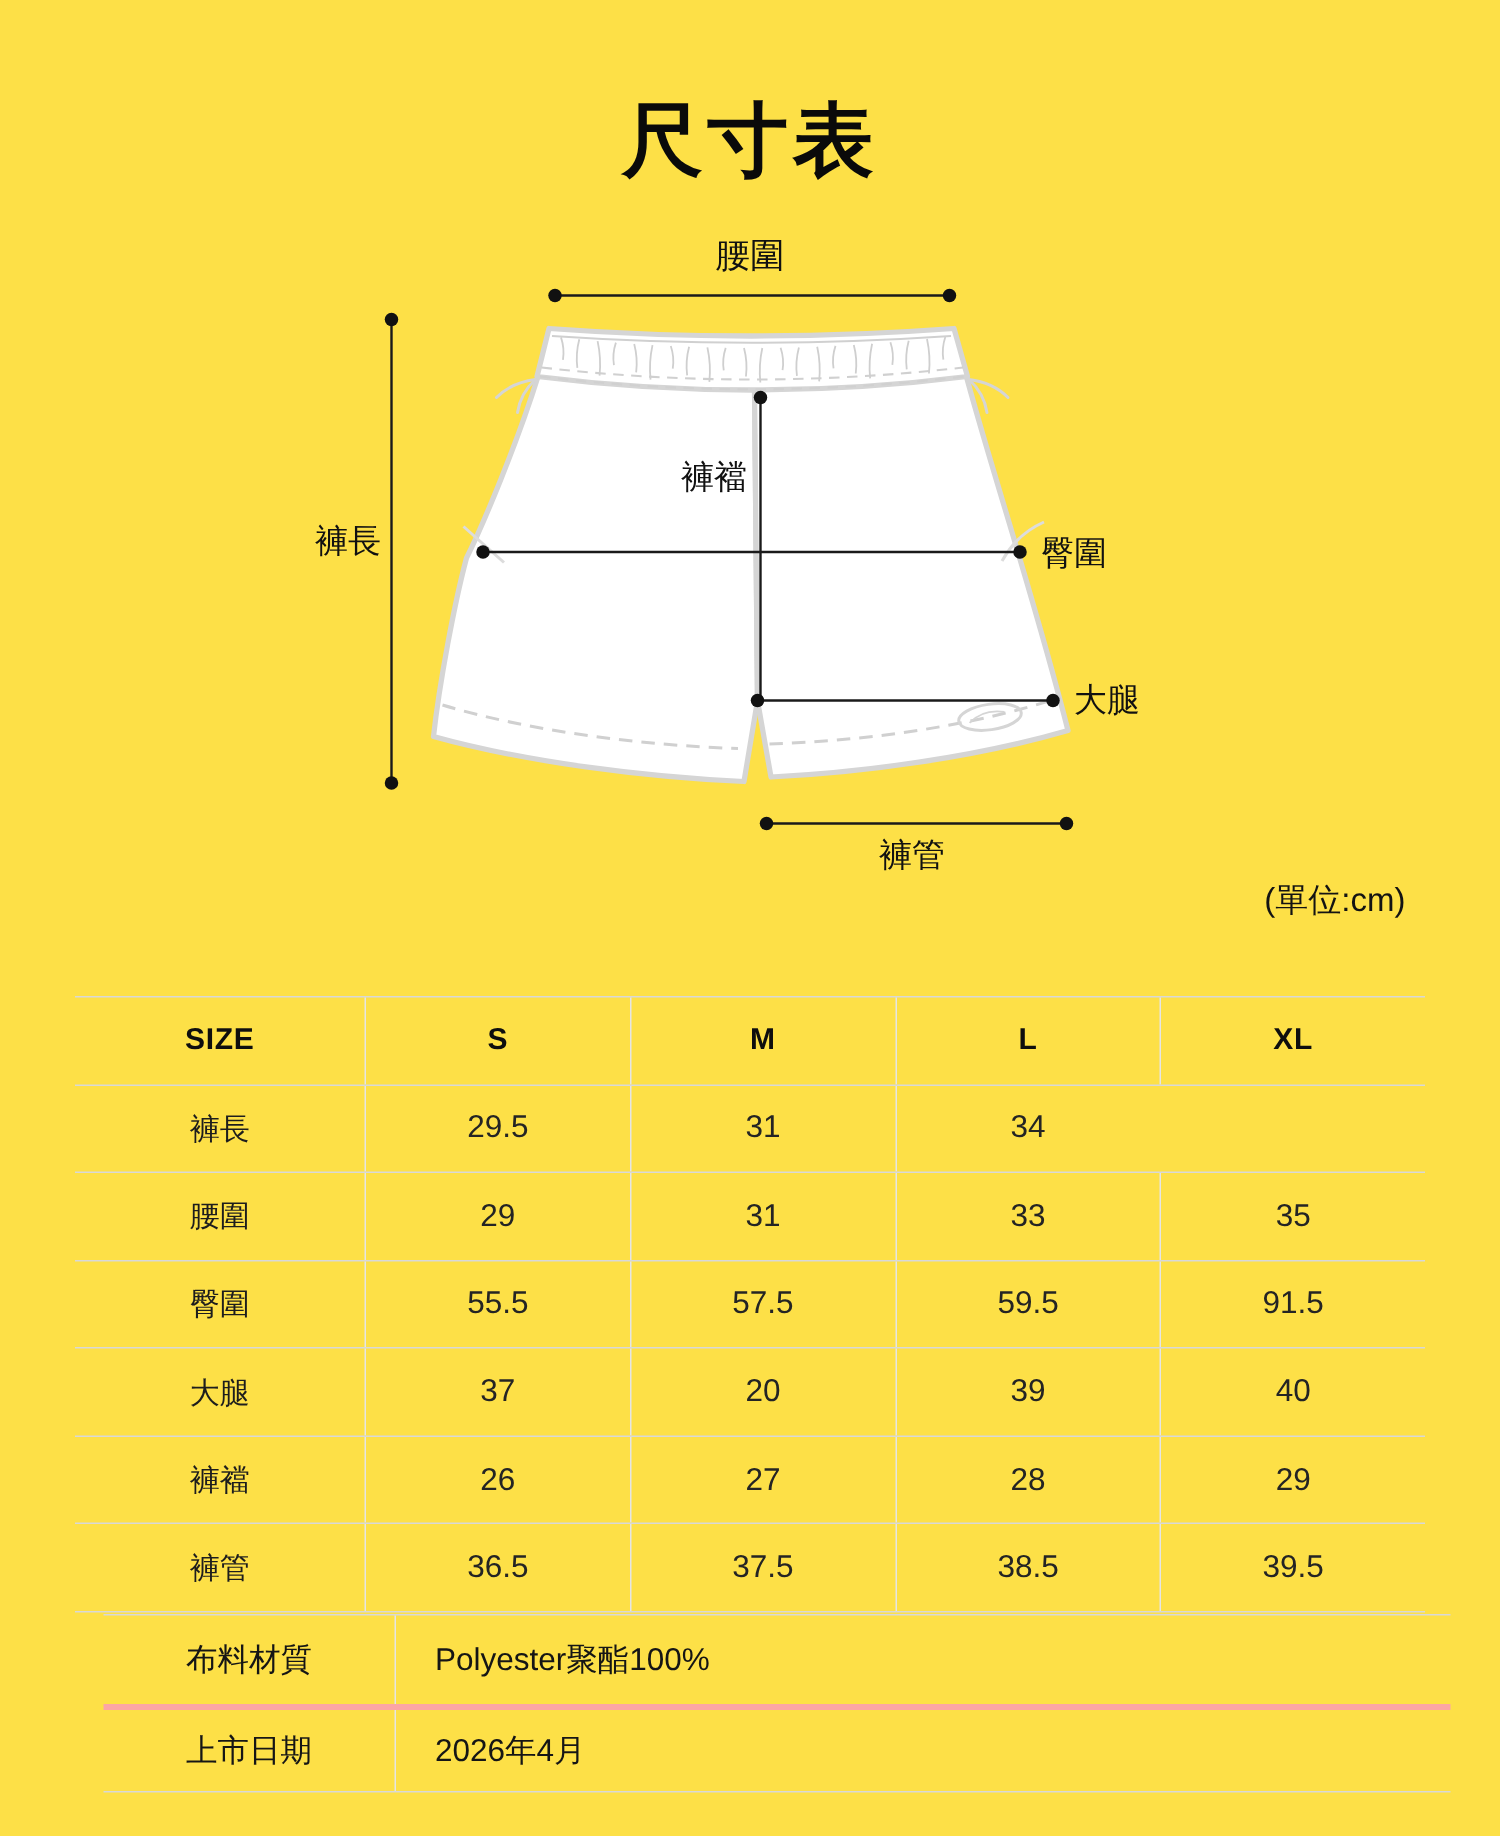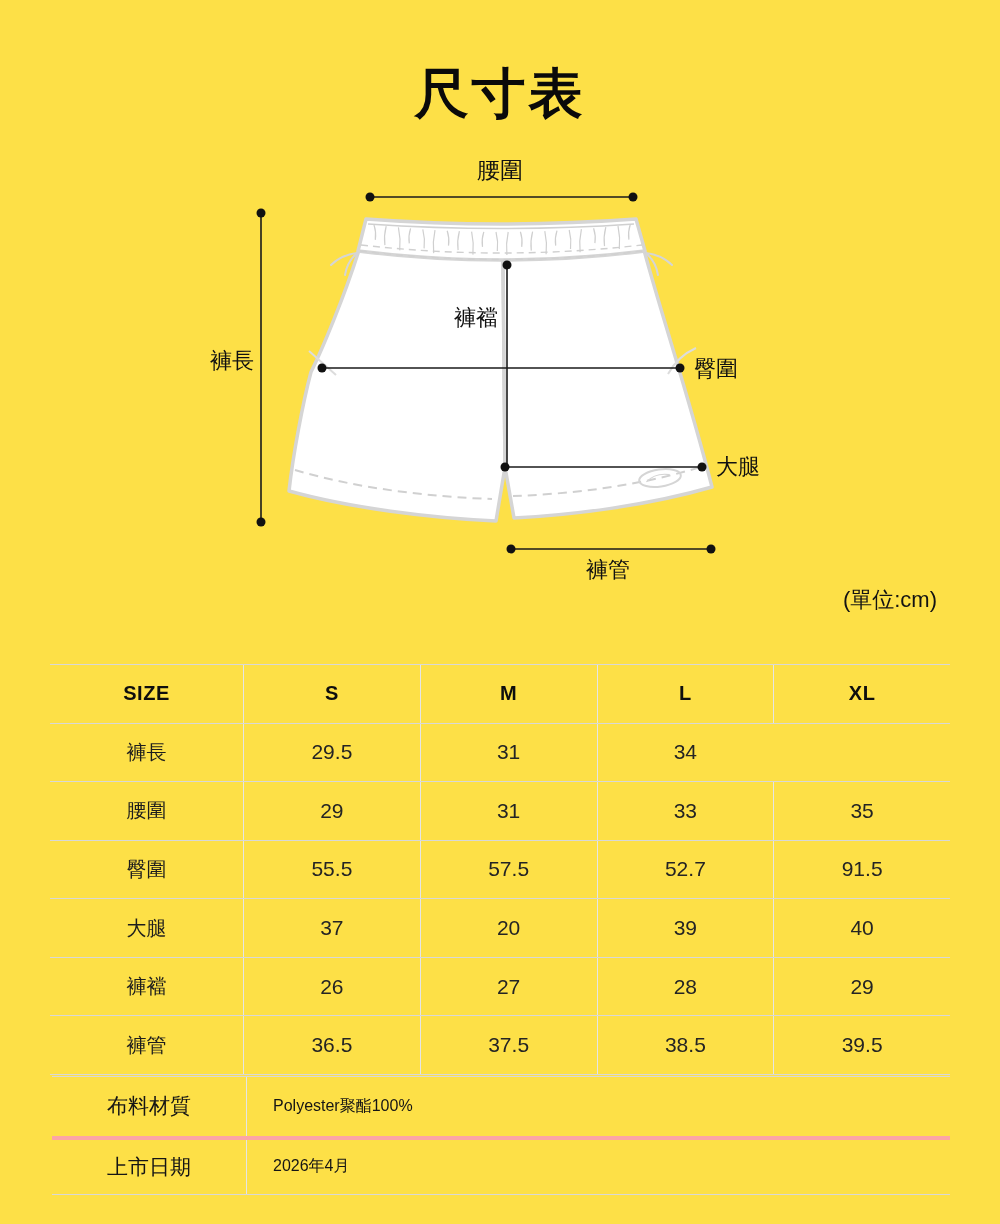--- a/index.html
+++ b/index.html
@@ -29,28 +29,28 @@
     border-bottom:1px solid #d8d8d8;
     margin-top:32px;
   }
   .t-row{display:grid;grid-template-columns:193px 1fr 1fr 1fr 1fr;border-top:1px solid #d8d8d8;}
   .t-cell{display:flex;align-items:center;justify-content:center;font-size:20px;color:#1d1d1d;}
   .t-cell + .t-cell{border-left:1px solid #e5e5e5;}
   .t-row.header .t-cell{font-weight:bold;font-size:20px;letter-spacing:.5px;color:#0e0e0e;}
   .t-cell.num{font-size:21px;color:#242424;}
   
   .info-table{
-    position:absolute;left:52px;top:1076px;width:898px;height:117px;
+    position:absolute;left:69px;top:1076px;width:898px;height:117px;
     display:grid;grid-template-rows:1fr 1fr;
     border-top:1px solid #d8d8d8;border-bottom:1px solid #d8d8d8;
   }
   .i-row{display:grid;grid-template-columns:194px 1fr;}
   .i-row + .i-row{border-top:4px solid #fca5a5;}
   .i-label{display:flex;align-items:center;justify-content:center;font-size:21px;color:#151515;}
-  .i-value{display:flex;align-items:center;padding-left:26px;font-size:16px;color:#151515;border-left:1px solid #e5e5e5;}
+  .i-value{display:flex;align-items:center;padding-left:26px;font-size:21px;color:#151515;border-left:1px solid #e5e5e5;}
 </style>
 </head>
 <body>
 
 <div class="page">
 
   <div class="page-title">尺寸表</div>
 
   <svg class="diagram-svg" viewBox="0 0 1000 1224" xmlns="http://www.w3.org/2000/svg">
 
@@ -165,21 +165,21 @@
       <div class="t-cell">腰圍</div>
       <div class="t-cell num">29</div>
       <div class="t-cell num">31</div>
       <div class="t-cell num">33</div>
       <div class="t-cell num">35</div>
     </div>
     <div class="t-row">
       <div class="t-cell">臀圍</div>
       <div class="t-cell num">55.5</div>
       <div class="t-cell num">57.5</div>
-      <div class="t-cell num">52.7</div>
+      <div class="t-cell num">59.5</div>
       <div class="t-cell num">91.5</div>
     </div>
     <div class="t-row">
       <div class="t-cell">大腿</div>
       <div class="t-cell num">37</div>
       <div class="t-cell num">20</div>
       <div class="t-cell num">39</div>
       <div class="t-cell num">40</div>
     </div>
     <div class="t-row">

